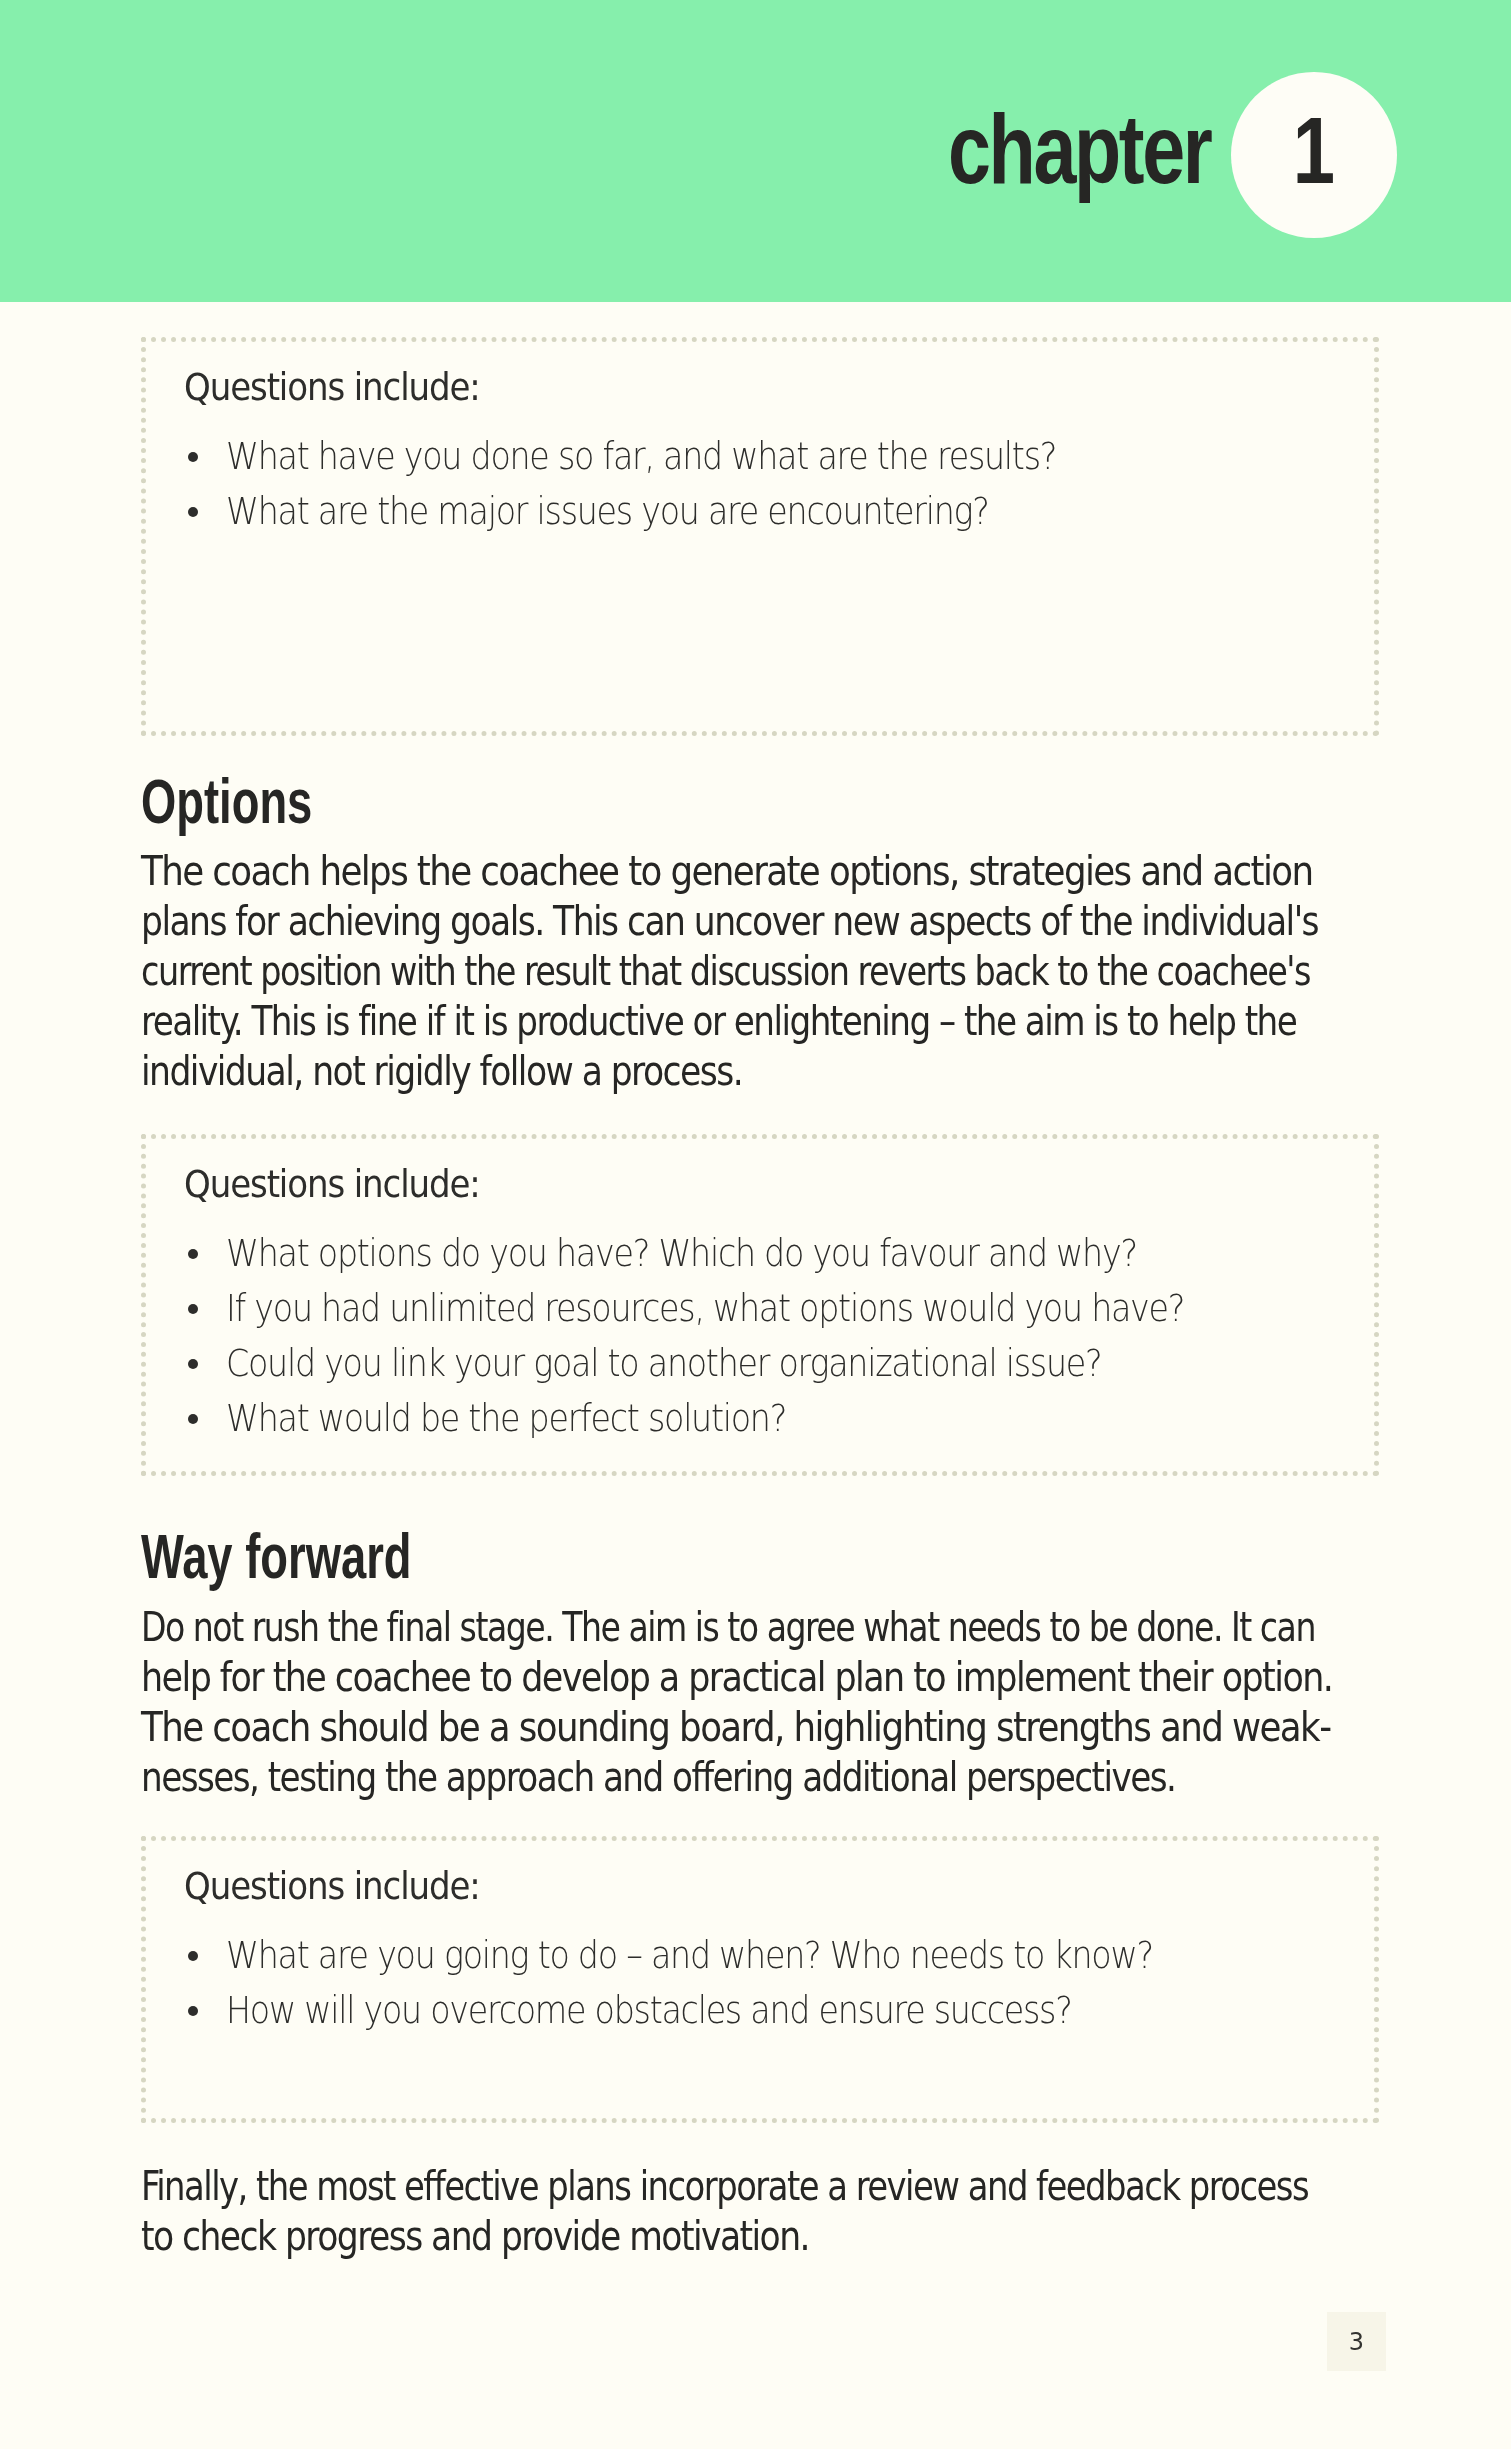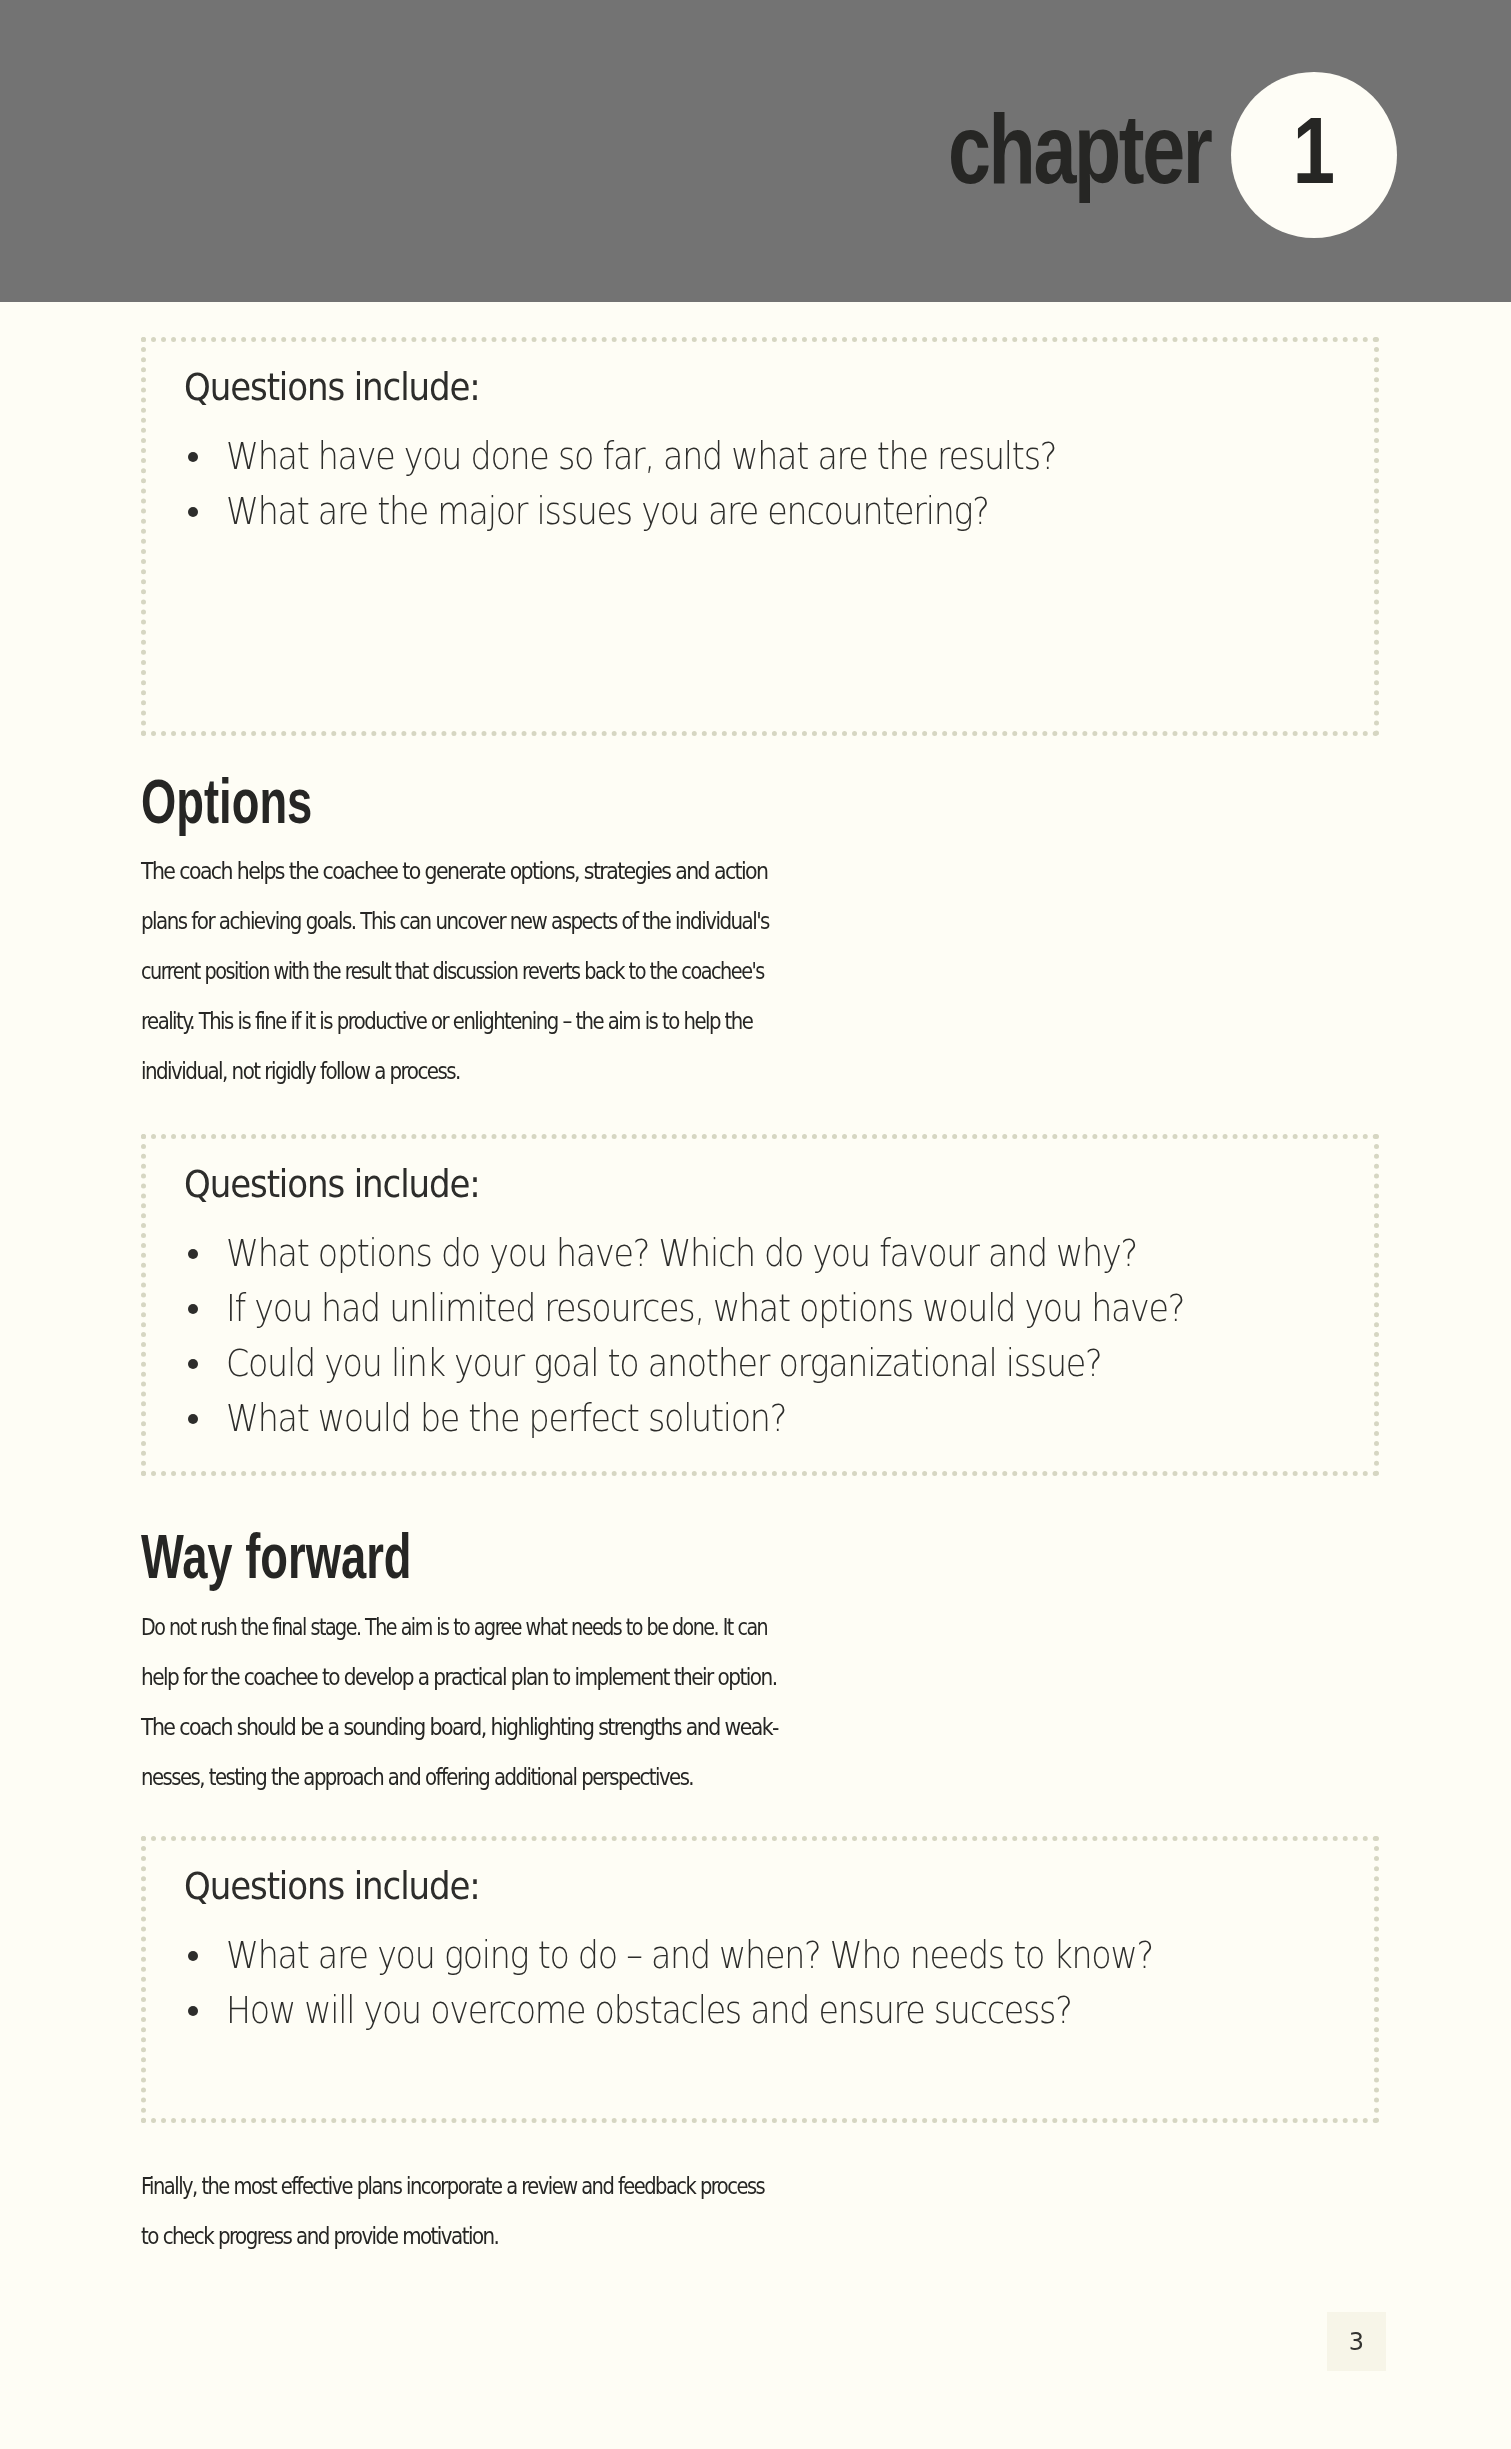--- a/index.html
+++ b/index.html
@@ -12,21 +12,21 @@
       background: #fefdf5;
       position: relative;
       overflow: hidden;
       color: #2a2a28;
     }
     .header-band {
       position: absolute;
       left: 0; top: 0;
       width: 1512px;
       height: 302px;
-      background: #737373;
+      background: #86efac;
     }
     .chapter-word {
       position: absolute;
       top: 99px;
       left: 948px;
       font-family: "Liberation Sans", sans-serif;
       font-weight: bold;
       font-size: 99px;
       letter-spacing: -3px;
       transform: scaleX(0.78);
@@ -117,21 +117,21 @@
       transform: scaleX(0.72);
       transform-origin: left top;
       line-height: 1;
       white-space: nowrap;
     }
     .body-para {
       position: absolute;
       left: 141px;
       width: 1243px;
       font-family: "DejaVu Sans Condensed", "DejaVu Sans", sans-serif;
-      font-size: 23px;
+      font-size: 40px;
       line-height: 50px;
       color: #262624;
       letter-spacing: -1.6px;
       text-align: justify;
     }
     .body-para .line {
       display: block;
       white-space: nowrap;
       transform-origin: left;
     }

